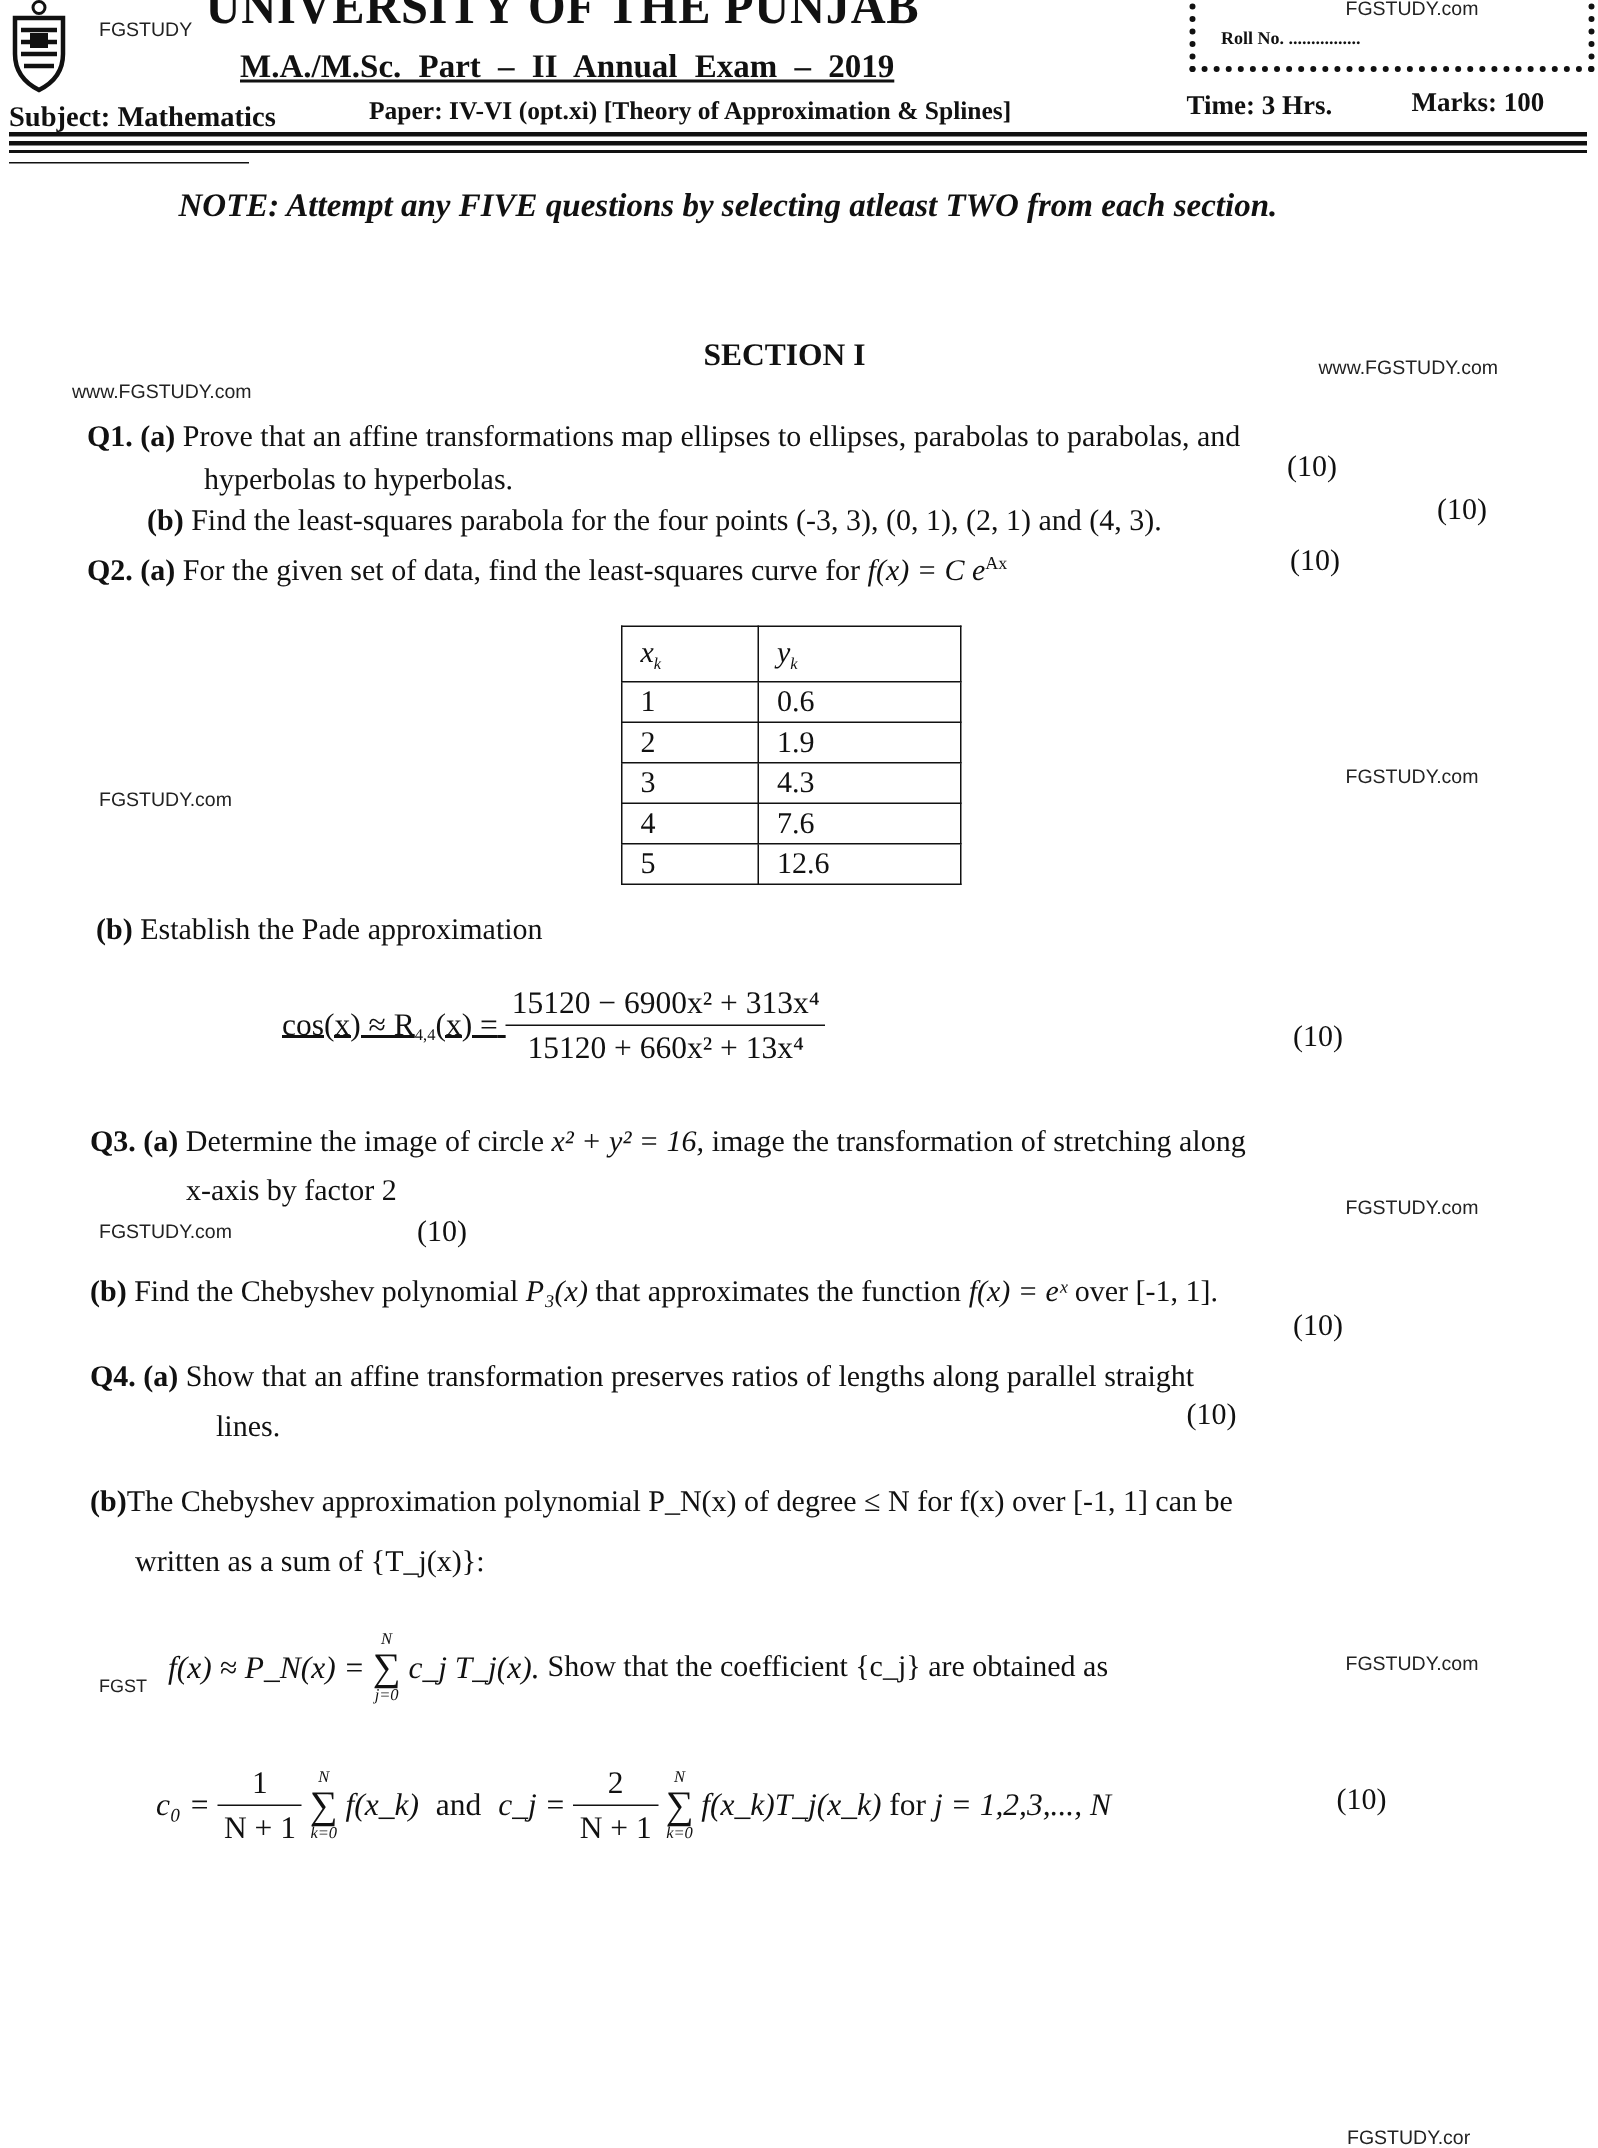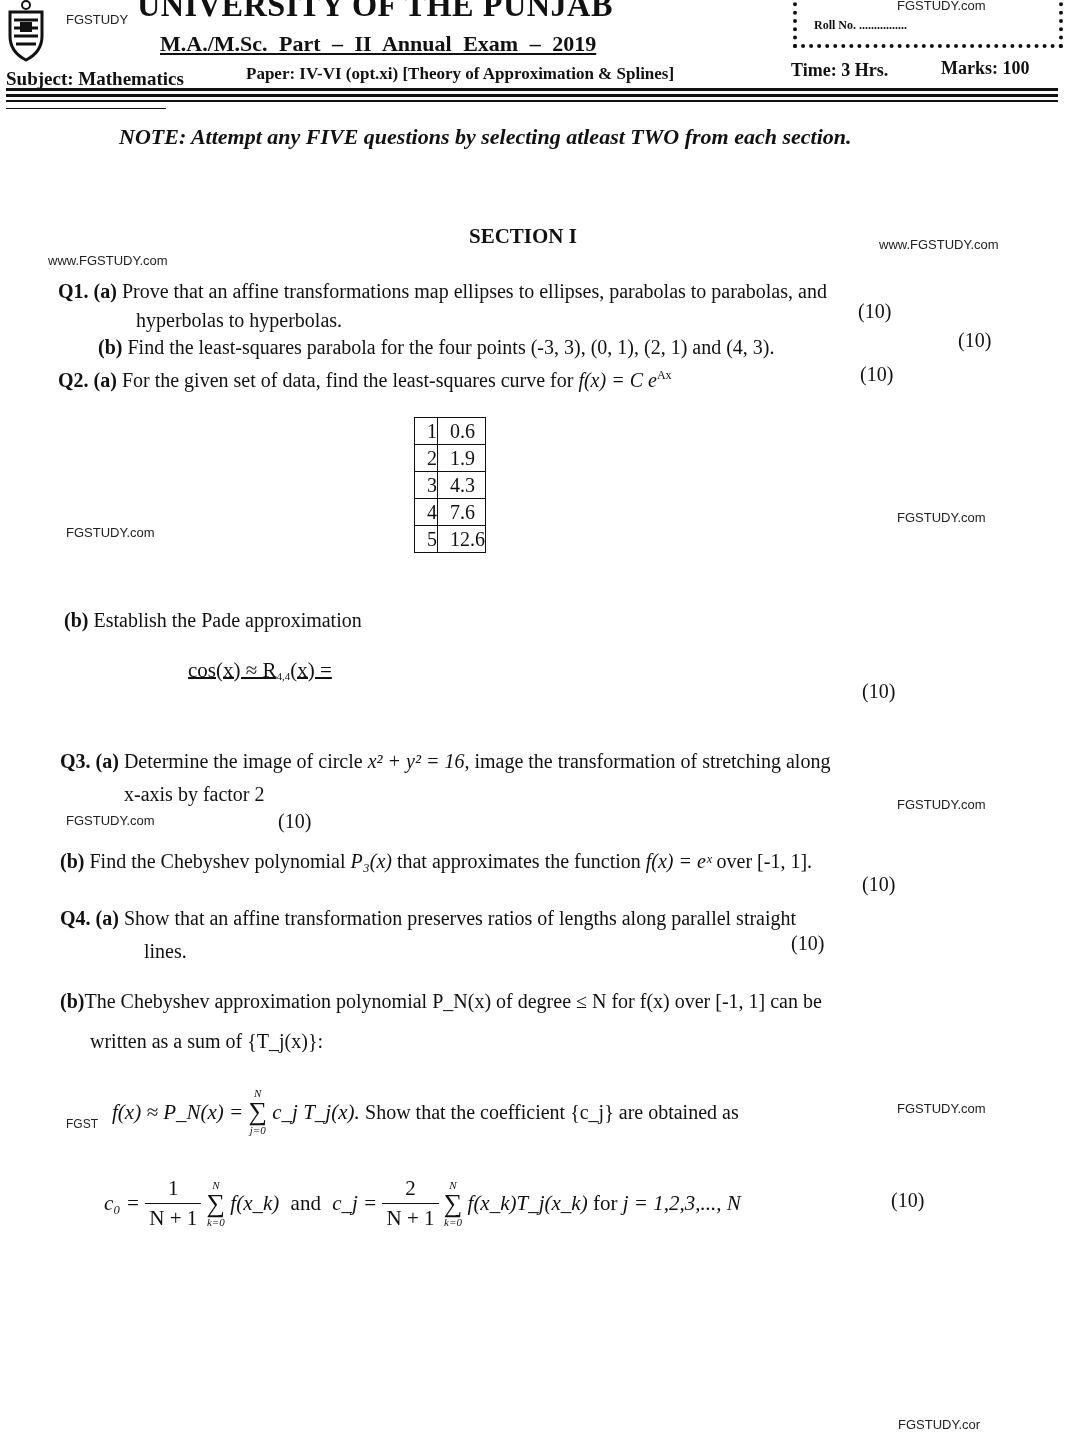--- a/index.html
+++ b/index.html
@@ -94,20 +94,24 @@
   <div class="abs q" style="left:58px; top:368px;">
     <b>Q2.</b>
     <b>(a)</b>
     <span>For the given set of data, find the least-squares curve for</span>
     <i>f(x) = C e</i><sup style="font-size:12px;">Ax</sup>
   </div>
   <div class="abs marksr" style="left:860px; top:363px;">(10)</div>
 
   <table class="data">
     <tbody>
+        <tr class="hdr">
+      <td class="c1"><span>x</span><sub style="font-size:11px">k</sub></td>
+      <td class="c2"><span>y</span><sub style="font-size:11px">k</sub></td>
+    </tr>
     <tr>
           <td>1</td>
           <td>0.6</td>
         </tr>
     <tr>
           <td>2</td>
           <td>1.9</td>
         </tr>
     <tr>
           <td>3</td>
@@ -125,20 +129,24 @@
     </table>
   <div class="abs wm" style="left:66px; top:525px;">FGSTUDY.com</div>
   <div class="abs wm" style="left:897px; top:510px;">FGSTUDY.com</div>
 
   <div class="abs q" style="left:64px; top:609px;">
     <b>(b)</b>
     <span>Establish the Pade approximation</span>
   </div>
   <div class="abs math" style="left:188px; top:656px;text-decoration:underline;">
     <span style="vertical-align:middle">cos(x) ≈ R</span><sub style="font-size:11px">4,4</sub><span style="vertical-align:middle">(x) =</span>
+    <span class="frac">
+      <span class="num">15120 − 6900x² + 313x⁴</span>
+      <span class="den">15120 + 660x² + 13x⁴</span>
+    </span>
   </div>
   <div class="abs marksr" style="left:862px; top:680px;">(10)</div>
 </div>
 
 <div>
   <div class="abs q" style="left:60px; top:750px;">
     <b>Q3.</b>
     <b>(a)</b>
     <span>Determine the image of circle</span>
     <i>x² + y² = 16,</i>

